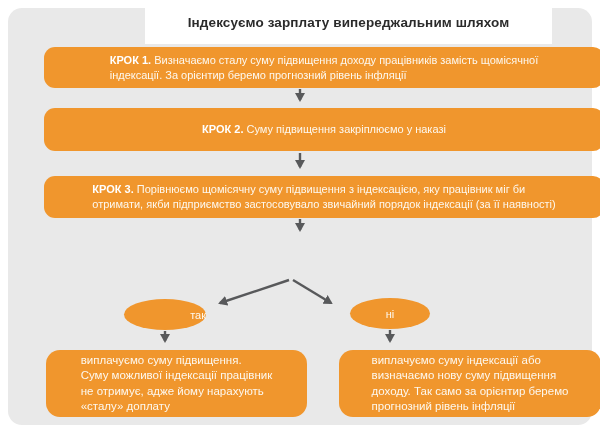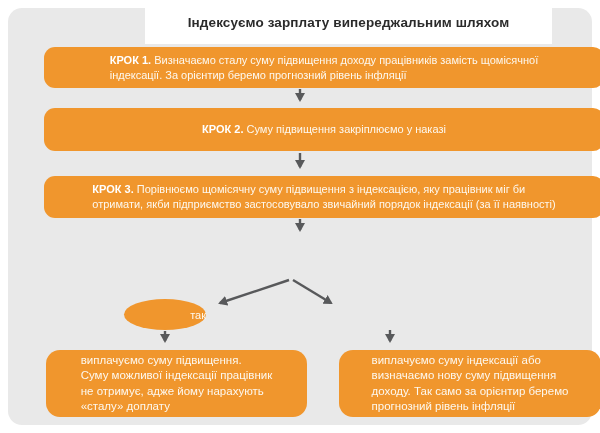--- a/index.html
+++ b/index.html
@@ -79,20 +79,23 @@
   <div class="obox step3">
     <div><span class="bold-label">КРОК 3.</span><span class="pre-line"> Порівнюємо щомісячну суму підвищення з індексацією, яку працівник міг би
 отримати, якби підприємство застосовувало звичайний порядок індексації (за її наявності)</span></div>
   </div>
 
 
   <div class="ellipse ellipse-yes">
     <span>так</span>
   </div>
 
+  <div class="ellipse ellipse-no">
+    <span>ні</span>
+  </div>
 
   <div class="obox outcome outcome-yes">
     <span class="pre-line">виплачуємо суму підвищення.
 Суму можливої індексації працівник
 не отримує, адже йому нарахують
 «сталу» доплату</span>
   </div>
 
   <div class="obox outcome outcome-no">
     <span class="pre-line">виплачуємо суму індексації або

